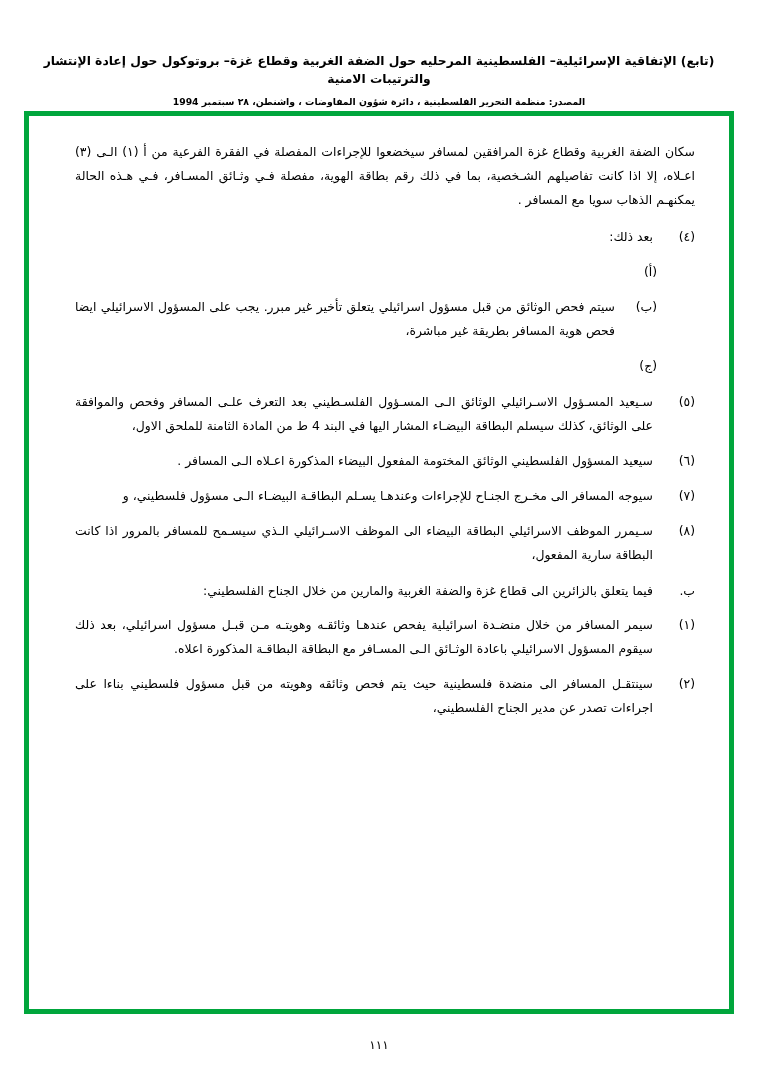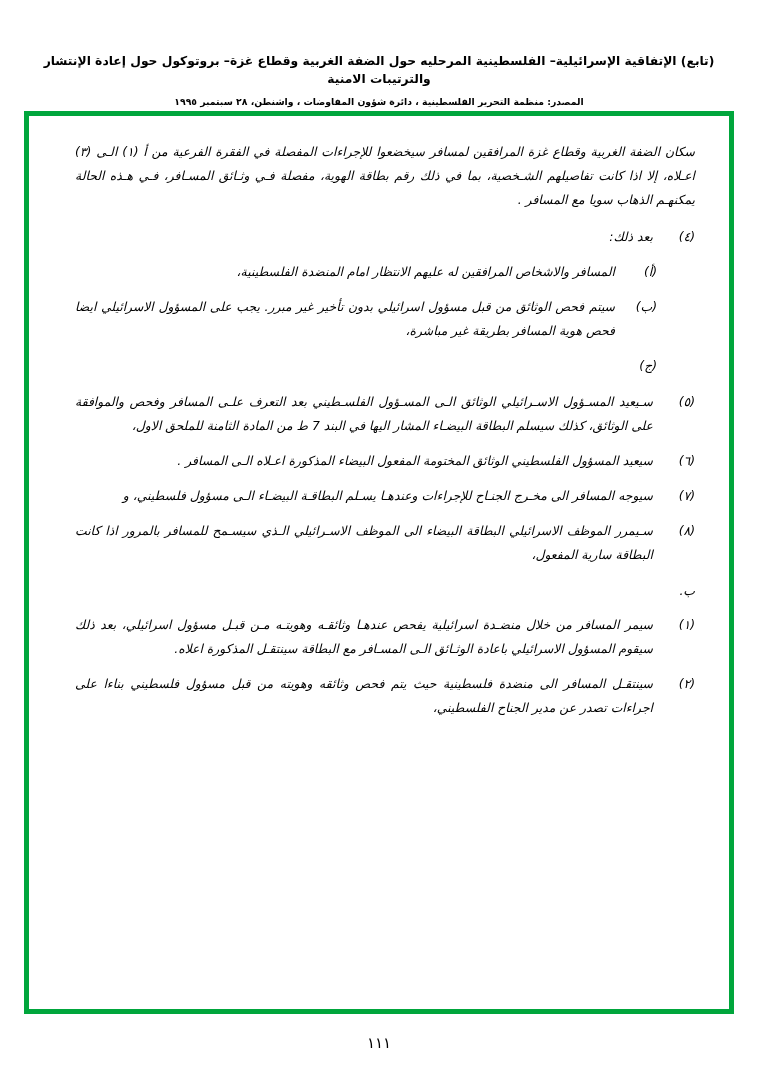--- a/index.html
+++ b/index.html
@@ -42,21 +42,20 @@
   }
   .frame {
     position: absolute;
     top: 111px;
     left: 24px;
     width: 710px;
     height: 903px;
     border: 5px solid #00a63c;
     box-sizing: border-box;
     background: #ffffff;
-    font-style: italic;
   }
   .content {
     position: absolute;
     top: 24px;
     left: 0;
     right: 0;
     padding: 0 34px 0 46px;
     direction: rtl;
     text-align: justify;
   }
@@ -101,85 +100,85 @@
     text-align: right;
     padding-left: 6px;
     box-sizing: border-box;
   }
   .page-number {
     position: absolute;
     bottom: 26px;
     left: 0;
     width: 100%;
     text-align: center;
-    font-size: 15px;
+    font-size: 12px;
     letter-spacing: 1px;
   }
 </style>
 </head>
 <body>
 
 <div class="page">
 
   <div class="header-block">
     <div class="doc-title">(تابع) الإتفاقية الإسرائيلية– الفلسطينية المرحليه حول الضفة الغربية وقطاع غزة– بروتوكول حول إعادة الإنتشار والترتيبات الامنية</div>
-    <div class="doc-source">المصدر: منظمة التحرير الفلسطينية ، دائرة شؤون المفاوضات ، واشنطن، ٢٨ سبتمبر ١٩٩٥</div>
+    <div class="doc-source">المصدر: منظمة التحرير الفلسطينية ، دائرة شؤون المفاوضات ، واشنطن، ٢٨ سبتمبر 1994</div>
   </div>
 
   <div class="frame">
     <div class="content">
 
       <div class="lead-para">سكان الضفة الغربية وقطاع غزة المرافقين لمسافر سيخضعوا للإجراءات المفصلة في الفقرة الفرعية من أ (١) الـى (٣) اعـلاه، إلا اذا كانت تفاصيلهم الشـخصية، بما في ذلك رقم بطاقة الهوية، مفصلة فـي وثـائق المسـافر، فـي هـذه الحالة يمكنهـم الذهاب سويا مع المسافر .</div>
 
       <div class="para indent-1">
         <span class="marker">(٤)</span>
         <span class="body">بعد ذلك:</span>
       </div>
 
       <div class="para indent-2">
         <span class="marker">(أ)</span>
-        <span class="body">المسافر والاشخاص المرافقين له عليهم الانتظار امام المنضدة الفلسطينية،</span>
       </div>
 
       <div class="para indent-2">
         <span class="marker">(ب)</span>
-        <span class="body">سيتم فحص الوثائق من قبل مسؤول اسرائيلي بدون تأخير غير مبرر. يجب على المسؤول الاسرائيلي ايضا فحص هوية المسافر بطريقة غير مباشرة،</span>
+        <span class="body">سيتم فحص الوثائق من قبل مسؤول اسرائيلي يتعلق تأخير غير مبرر. يجب على المسؤول الاسرائيلي ايضا فحص هوية المسافر بطريقة غير مباشرة،</span>
       </div>
 
       <div class="para indent-2">
         <span class="marker">(ج)</span>
       </div>
 
       <div class="para indent-1">
         <span class="marker">(٥)</span>
-        <span class="body">سـيعيد المسـؤول الاسـرائيلي الوثائق الـى المسـؤول الفلسـطيني بعد التعرف علـى المسافر وفحص والموافقة على الوثائق، كذلك سيسلم البطاقة  البيضـاء المشار اليها في البند 7 ط من المادة الثامنة للملحق الاول،</span>
+        <span class="body">سـيعيد المسـؤول الاسـرائيلي الوثائق الـى المسـؤول الفلسـطيني بعد التعرف علـى المسافر وفحص والموافقة على الوثائق، كذلك سيسلم البطاقة  البيضـاء المشار اليها في البند 4 ط من المادة الثامنة للملحق الاول،</span>
       </div>
 
       <div class="para indent-1">
         <span class="marker">(٦)</span>
         <span class="body">سيعيد المسؤول الفلسطيني الوثائق المختومة المفعول البيضاء  المذكورة اعـلاه الـى المسافر .</span>
       </div>
 
       <div class="para indent-1">
         <span class="marker">(٧)</span>
         <span class="body">سيوجه المسافر الى مخـرج الجنـاح للإجراءات وعندهـا يسـلم البطاقـة البيضـاء الـى مسؤول فلسطيني، و</span>
       </div>
 
       <div class="para indent-1">
         <span class="marker">(٨)</span>
         <span class="body">سـيمرر الموظف الاسرائيلي البطاقة البيضاء الى الموظف الاسـرائيلي الـذي سيسـمح للمسافر بالمرور اذا كانت البطاقة سارية المفعول،</span>
       </div>
 
       <div class="sub-head">
         <span class="marker">ب.</span>
+        <span class="body">فيما يتعلق بالزائرين الى قطاع غزة والضفة الغربية والمارين من خلال الجناح الفلسطيني:</span>
       </div>
 
       <div class="para indent-1">
         <span class="marker">(١)</span>
-        <span class="body">سيمر المسافر من خلال منضـدة اسرائيلية يفحص عندهـا وثائقـه وهويتـه مـن قبـل مسؤول اسرائيلي، بعد ذلك سيقوم المسؤول الاسرائيلي باعادة الوثـائق الـى المسـافر مع البطاقة سينتقـل المذكورة اعلاه.</span>
+        <span class="body">سيمر المسافر من خلال منضـدة اسرائيلية يفحص عندهـا وثائقـه وهويتـه مـن قبـل مسؤول اسرائيلي، بعد ذلك سيقوم المسؤول الاسرائيلي باعادة الوثـائق الـى المسـافر مع البطاقة البطاقـة المذكورة اعلاه.</span>
       </div>
 
       <div class="para indent-1">
         <span class="marker">(٢)</span>
         <span class="body">سينتقـل المسافر الى منضدة فلسطينية حيث يتم فحص وثائقه وهويته من قبل مسؤول فلسطيني بناءا على اجراءات تصدر عن مدير الجناح الفلسطيني،</span>
       </div>
 
     </div>
   </div>
 

